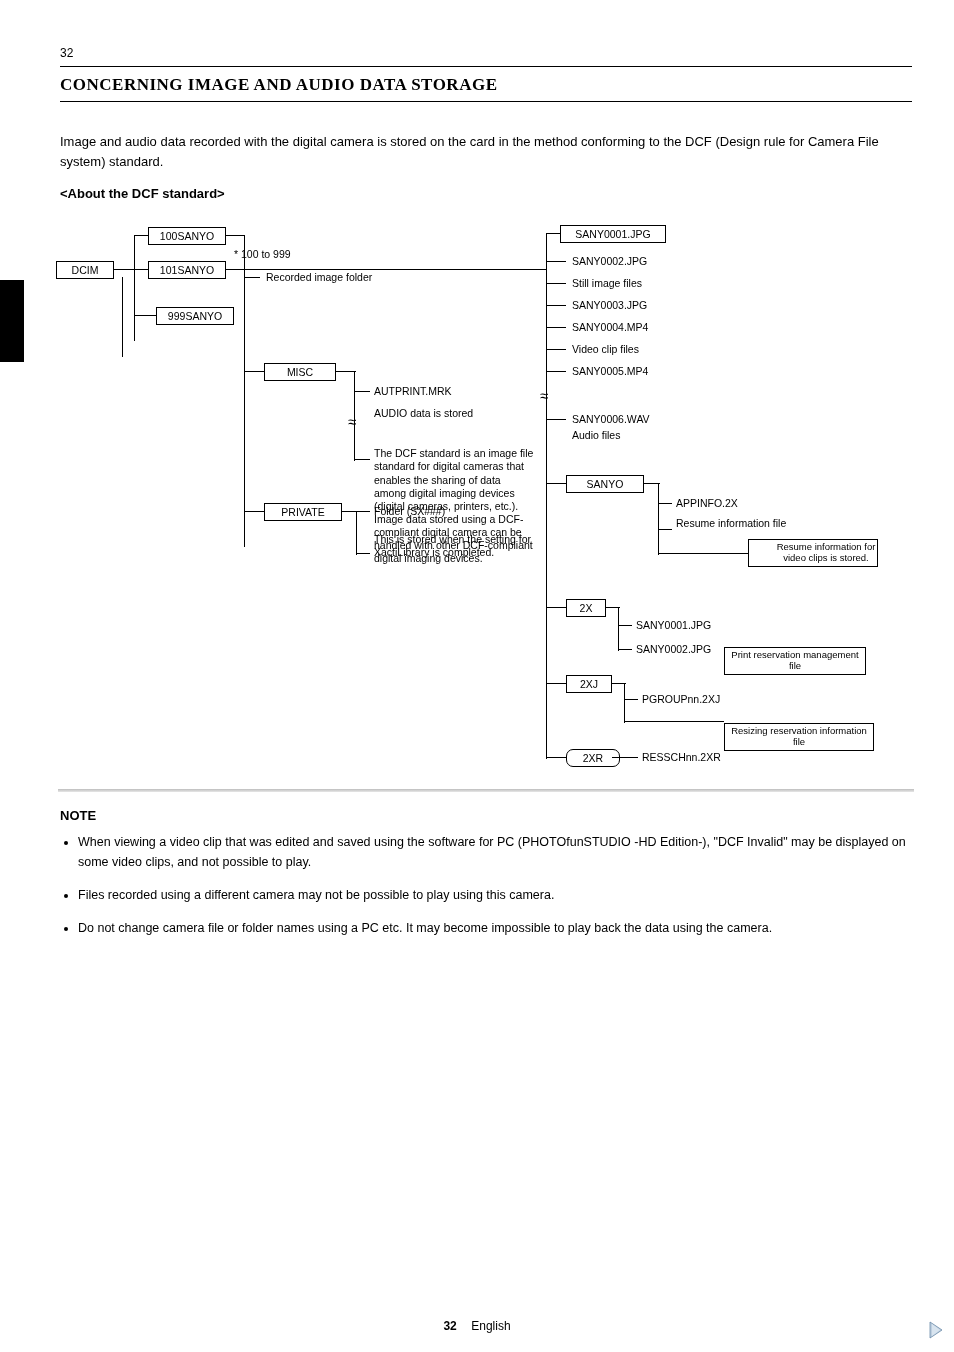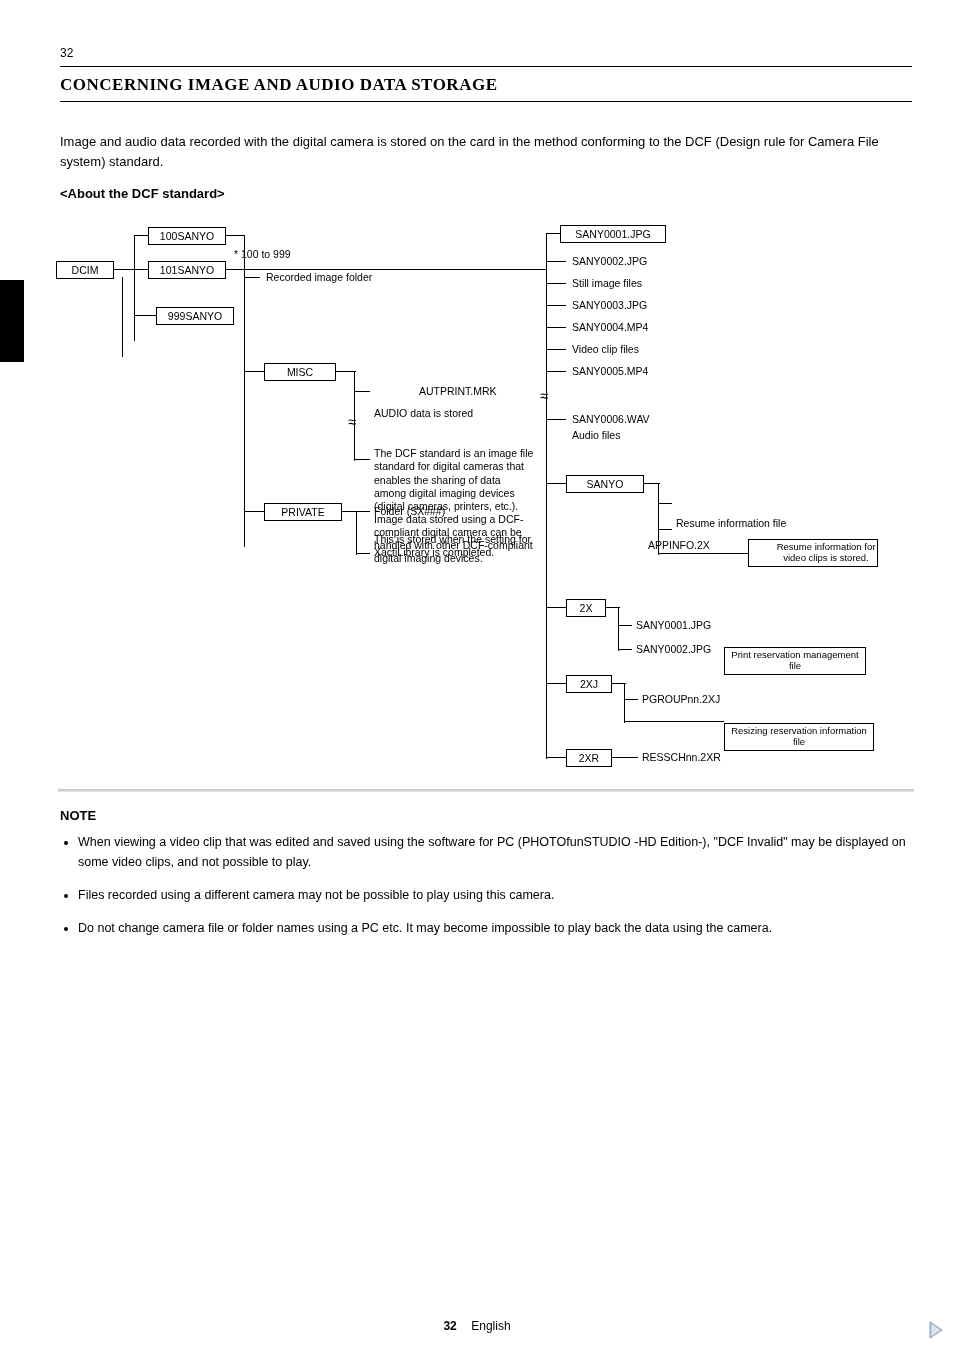--- a/index.html
+++ b/index.html
@@ -122,41 +122,41 @@
   <div class="d-line d-hline" style="left:58px; top:128px; width:0px;"></div>
   <div class="d-line d-vline" style="left:66px; top:62px; height:80px;"></div>
   <div class="d-line d-hline" style="left:66px; top:140px; width:0px;"></div>
 
   <div class="d-line d-vline" style="left:188px; top:62px; height:270px;"></div>
   <div class="d-line d-hline" style="left:188px; top:156px; width:20px;"></div>
   <div class="d-box" style="left:208px; top:148px; width:72px;">MISC</div>
   <div class="d-line d-hline" style="left:280px; top:156px; width:20px;"></div>
   <div class="d-line d-vline" style="left:298px; top:156px; height:90px;"></div>
   <div class="d-line d-hline" style="left:298px; top:176px; width:16px;"></div>
-  <div class="d-text" style="left:318px; top:170px;margin-left:45px;">AUTPRINT.MRK</div>
+  <div class="d-text" style="left:318px; top:170px;">AUTPRINT.MRK</div>
   <span class="wavy" style="left:292px; top:198px;">≈</span>
   <div class="d-text" style="left:318px; top:192px; width:140px;">AUDIO data is stored</div>
   <div class="d-line d-hline" style="left:298px; top:244px; width:16px;"></div>
   <div class="d-text" style="left:318px; top:232px; width:160px;"><span>The DCF standard is an image file standard for digital cameras that enables the sharing of data among digital imaging devices (digital cameras, printers, etc.). Image data stored using a DCF-compliant digital camera can be handled with other DCF-compliant digital imaging devices.</span></div>
 
   <div class="d-line d-hline" style="left:188px; top:296px; width:20px;"></div>
   <div class="d-box" style="left:208px; top:288px; width:78px;">PRIVATE</div>
   <div class="d-line d-hline" style="left:286px; top:296px; width:16px;"></div>
   <div class="d-line d-vline" style="left:300px; top:296px; height:44px;"></div>
   <div class="d-line d-hline" style="left:300px; top:296px; width:14px;"></div>
   <div class="d-text" style="left:318px; top:290px;">Folder (SX###)</div>
   <div class="d-line d-hline" style="left:300px; top:338px; width:14px;"></div>
   <div class="d-text" style="left:318px; top:318px; width:164px;">This is stored when the setting for XactiLibrary is completed.</div>
 
   <div class="d-line d-hline" style="left:490px; top:268px; width:20px;"></div>
   <div class="d-box" style="left:510px; top:260px; width:78px;">SANYO</div>
   <div class="d-line d-hline" style="left:588px; top:268px; width:16px;"></div>
   <div class="d-line d-vline" style="left:602px; top:268px; height:72px;"></div>
   <div class="d-line d-hline" style="left:602px; top:288px; width:14px;"></div>
-  <div class="d-text" style="left:592px; top:282px;margin-top:42px;">APPINFO.2X</div>
+  <div class="d-text" style="left:620px; top:282px;">APPINFO.2X</div>
   <div class="d-line d-hline" style="left:602px; top:314px; width:14px;"></div>
   <div class="d-text" style="left:620px; top:302px; width:150px;">Resume information file</div>
   <div class="d-line d-hline" style="left:602px; top:338px; width:90px;"></div>
   <div class="d-box" style="left:692px; top:324px; width:130px; font-size:9.5px; line-height:1.15;padding-left:26px;">Resume information for video clips is stored.</div>
 
   <div class="d-line d-hline" style="left:490px; top:392px; width:20px;"></div>
   <div class="d-box" style="left:510px; top:384px; width:40px;">2X</div>
   <div class="d-line d-hline" style="left:550px; top:392px; width:14px;"></div>
   <div class="d-line d-vline" style="left:562px; top:392px; height:44px;"></div>
   <div class="d-line d-hline" style="left:562px; top:410px; width:14px;"></div>
@@ -167,21 +167,21 @@
   <div class="d-line d-hline" style="left:490px; top:468px; width:20px;"></div>
   <div class="d-box" style="left:510px; top:460px; width:46px;">2XJ</div>
   <div class="d-line d-hline" style="left:556px; top:468px; width:14px;"></div>
   <div class="d-line d-vline" style="left:568px; top:468px; height:40px;"></div>
   <div class="d-line d-hline" style="left:568px; top:484px; width:14px;"></div>
   <div class="d-text" style="left:586px; top:478px;">PGROUPnn.2XJ</div>
   <div class="d-line d-hline" style="left:568px; top:506px; width:100px;"></div>
   <div class="d-box" style="left:668px; top:432px; width:142px; font-size:9.5px; line-height:1.15;">Print reservation management file</div>
 
   <div class="d-line d-hline" style="left:490px; top:542px; width:20px;"></div>
-  <div class="d-box" style="left:510px; top:534px; width:46px;">2XR</div>
+  <div class="d-box" style="left:510px; top:534px; width:54px;border-radius:7px;">2XR</div>
   <div class="d-line d-hline" style="left:556px; top:542px; width:14px;"></div>
   <div class="d-line d-vline" style="left:568px; top:542px; height:0px;"></div>
   <div class="d-text" style="left:586px; top:536px;">RESSCHnn.2XR</div>
   <div class="d-line d-hline" style="left:568px; top:542px; width:14px;"></div>
   <div class="d-box" style="left:668px; top:508px; width:150px; font-size:9.5px; line-height:1.15;">Resizing reservation information file</div>
 </div>
 
 <div class="sep-rule"></div>
 
 <div class="note-head">NOTE</div>

